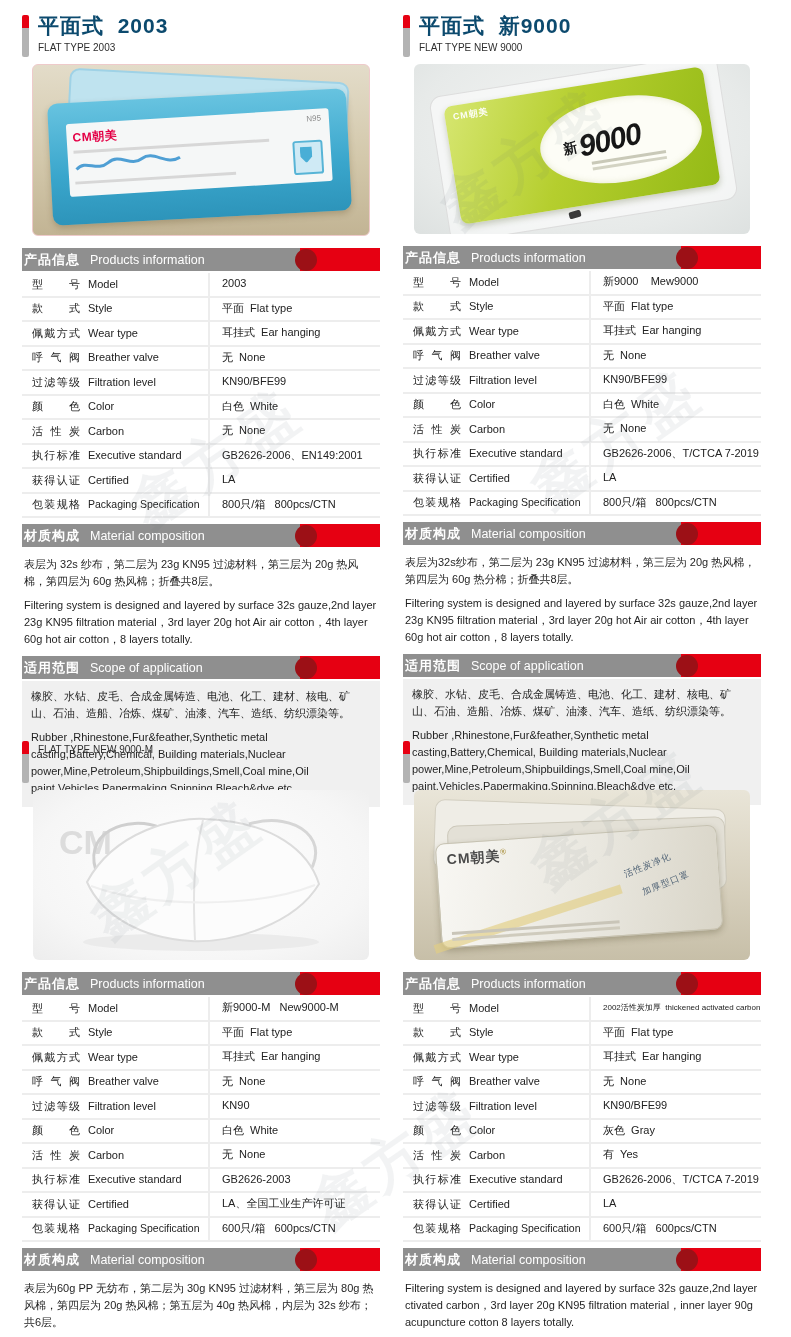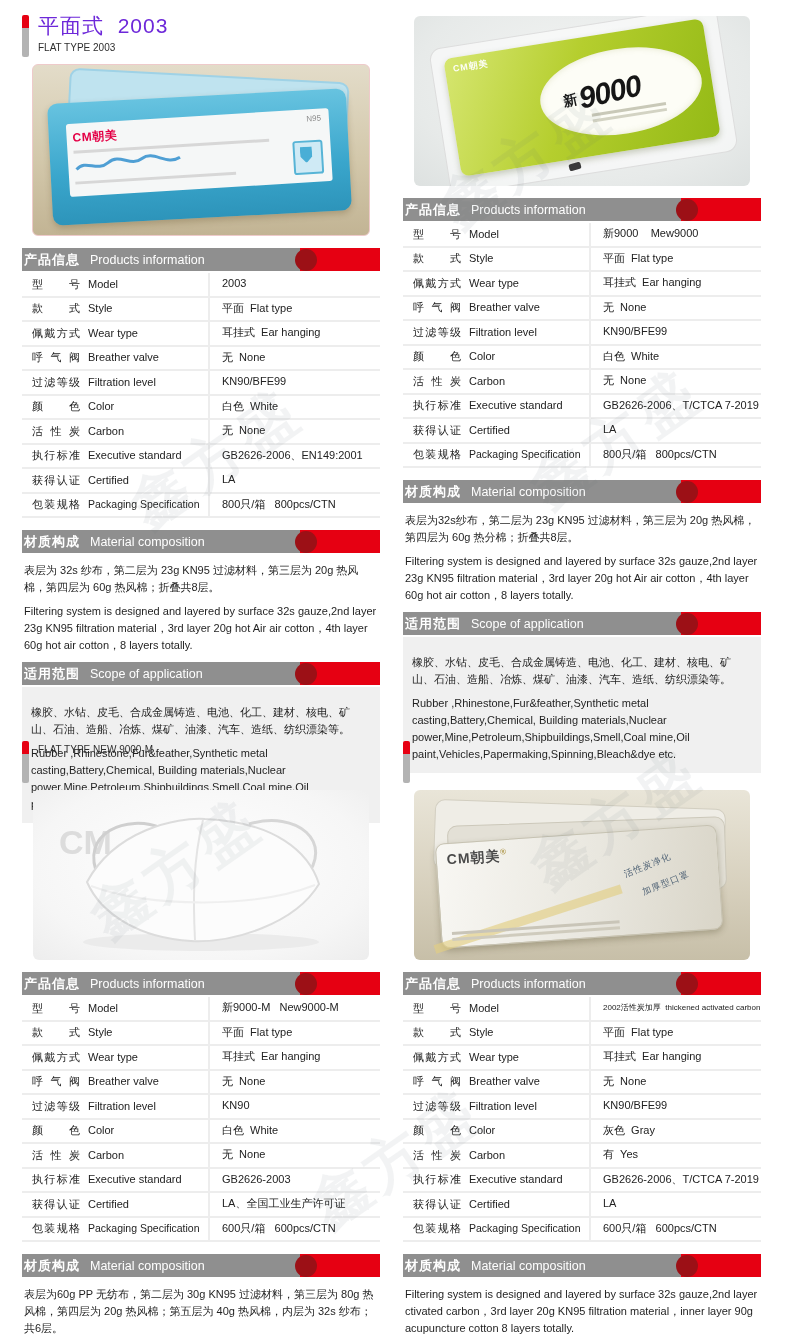--- a/index.html
+++ b/index.html
@@ -6,44 +6,44 @@
   .page{position:relative;width:791px;height:1337px;overflow:hidden;background:#ffffff;
         font-family:"Liberation Sans","DejaVu Sans",sans-serif;color:#222;}
   
   .wm{position:absolute;z-index:6;pointer-events:none;font-weight:bold;color:#5a6a74;
       opacity:0.07;transform:rotate(-35deg);font-size:58px;letter-spacing:6px;white-space:nowrap;}
   
   .sec{position:absolute;width:358px;z-index:2;}
   .sec-title{display:flex;align-items:flex-start;height:48px;}
   .accent{width:7px;height:42px;margin:1px 9px 0 0;border-radius:2px;
           background:linear-gradient(to bottom,#e60012 0 13px,#b3b3b3 13px 100%);}
-  .t-zh{font-size:21px;font-weight:normal;color:#6d28d9;letter-spacing:1px;line-height:24px;white-space:pre;}
+  .t-zh{font-size:21px;font-weight:bold;color:#0c4a6e;letter-spacing:1px;line-height:24px;white-space:pre;}
   .t-en{font-size:10px;color:#2e2e2e;line-height:19px;white-space:nowrap;overflow:hidden;max-width:340px;}
   .photo{height:170px;width:336px;margin:2px auto 12px auto;position:relative;border-radius:6px;overflow:hidden;}
   
   .bar{height:23px;background:#8f8f8f;color:#fff;display:flex;align-items:center;
        padding-left:2px;position:relative;overflow:hidden;margin-bottom:2px;}
   .bar-zh{font-weight:bold;font-size:13px;letter-spacing:1px;margin-right:10px;z-index:2;}
   .bar-en{font-size:12.5px;z-index:2;}
   .bar-red{position:absolute;right:0;top:0;width:80px;height:100%;background:#e60012;}
   .bar-dot{position:absolute;right:63px;top:50%;transform:translateY(-50%);
            width:22px;height:22px;border-radius:50%;background:#9c1016;}
   
-  .tbl{margin-bottom:12px;}
+  .tbl{margin-bottom:6px;}
   .row{display:flex;align-items:center;height:22.5px;border-bottom:2px solid #ededed;font-size:11px;}
   .lab{width:176px;flex:none;padding-left:10px;display:flex;align-items:baseline;}
   .lab-zh{display:inline-block;width:48px;text-align:justify;text-align-last:justify;color:#222;flex:none;}
   .lab-en{margin-left:8px;color:#222;display:inline-block;max-width:112px;white-space:nowrap;overflow:hidden;text-align:center;}
   .val{flex:1;border-left:2px solid #ededed;padding-left:12px;height:100%;line-height:21px;
        white-space:pre;overflow:hidden;color:#222;}
   
   .body{padding:7px 2px 8px 2px;font-size:11px;line-height:1.55;color:#1f1f1f;}
   .body p{margin:0 0 7px 0;}
   .body p:last-child{margin-bottom:0;}
-  .scope-body{background:#f0f0f0;padding:17px 9px 9px 9px;}
+  .scope-body{background:#f0f0f0;padding:7px 9px 9px 9px;}
   
   .photo-1{background:linear-gradient(180deg,#e3dcc9 0%,#d3c8ab 55%,#c2b494 100%);border:1px solid #eecaca;}
   .p1-back{position:absolute;left:10%;top:6%;width:82%;height:62%;background:#bfe3ef;
            border:2px solid #9fd2e6;border-radius:10px;transform:rotate(3deg);}
   .p1-pack{position:absolute;left:5%;top:18%;width:89%;height:72%;border-radius:10px;
            background:linear-gradient(180deg,#67c3e0 0%,#3aa6cc 60%,#2d94ba 100%);transform:rotate(-3deg);
            box-shadow:0 3px 6px rgba(80,60,20,.25);}
   .p1-label{position:absolute;left:6%;top:16%;width:88%;height:60%;background:#f5f7f7;border-radius:3px;
             transform:rotate(-.5deg);padding:4px 6px;box-sizing:border-box;}
   .p1-brand{color:#e40046;font-weight:bold;font-size:12px;letter-spacing:.5px;}
@@ -230,20 +230,27 @@
       <span class="bar-red"></span>
       <span class="bar-dot"></span>
     </div>
     <div class="body scope-body">
       <p>橡胶、水钻、皮毛、合成金属铸造、电池、化工、建材、核电、矿山、石油、造船、冶炼、煤矿、油漆、汽车、造纸、纺织漂染等。</p>
       <p>Rubber ,Rhinestone,Fur&amp;feather,Synthetic metal casting,Battery,Chemical, Building materials,Nuclear power,Mine,Petroleum,Shipbuildings,Smell,Coal mine,Oil paint,Vehicles,Papermaking,Spinning,Bleach&amp;dye etc.</p>
     </div>
   </section>
 
   <section class="sec" style="left:403px;top:14px;">
+    <div class="sec-title">
+      <div class="accent"></div>
+      <div>
+        <div class="t-zh">平面式  新9000</div>
+        <div class="t-en">FLAT TYPE  NEW 9000</div>
+      </div>
+    </div>
     <div class="photo photo-2">
       <div class="p2-film"></div>
       <div class="p2-pack">
         <span class="p2-brand">CM朝美</span>
         <div class="p2-oval">
           <div class="p2-oval-text">
             <span class="p2-xin">新</span><span class="p2-9000">9000</span>
           </div>
           <div class="p2-micro"></div>
         </div>

